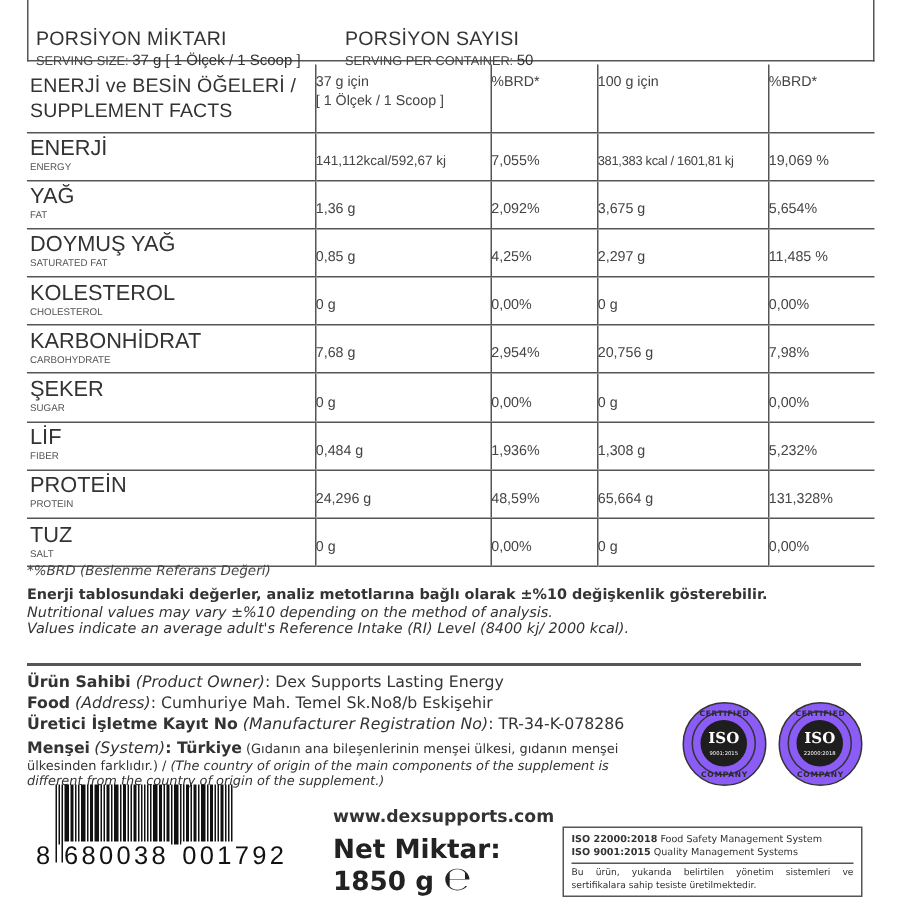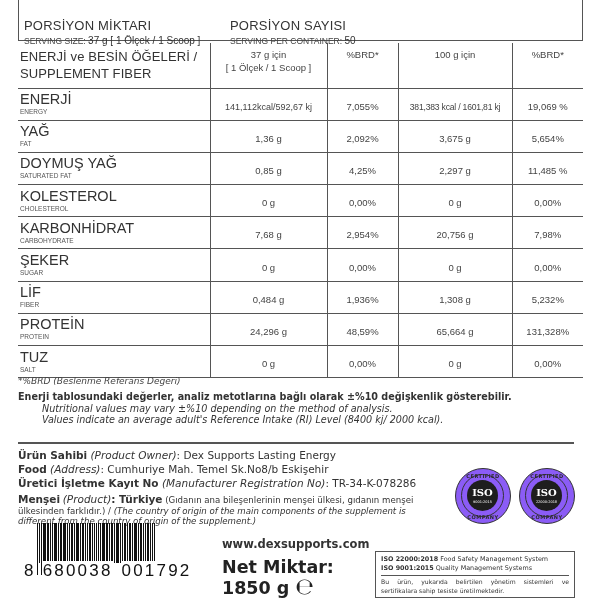--- a/index.html
+++ b/index.html
@@ -15,39 +15,39 @@
   .serving-title { font-family: "Liberation Sans", sans-serif; font-size: 13px; color: #333; letter-spacing: 0.2px; }
   .serving-sub { font-family: "Liberation Sans", sans-serif; font-size: 8.5px; color: #444; margin-top: 2px; }
   .serving-sub b { font-weight: normal; font-size: 10px; color: #333; }
 
   
   .facts-table {
     position: absolute; left: 18px; top: 43px; width: 565px;
     border-collapse: collapse;
   }
   .facts-table td { border-bottom: 1.5px solid #555; padding: 0; vertical-align: middle; }
-  .facts-table td + td { border-left: 1.5px solid #555; text-align: center; }
+  .facts-table td + td { border-left: 1.5px solid #555; }
   .facts-table tr.header td { height: 45px; vertical-align: top; padding-top: 5px; }
   .facts-table tr.row td { height: 32.2px; }
   .hdr-main { font-family: "Liberation Sans", sans-serif; font-size: 13px; color: #333; line-height: 17px; letter-spacing: 0.1px; }
   .hdr-col { font-family: "Liberation Sans", sans-serif; font-size: 9.5px; color: #444; line-height: 13px; }
   .nutrient-name { font-family: "Liberation Sans", sans-serif; font-size: 14.5px; color: #333; line-height: 15px; display: block; }
   .nutrient-en { font-family: "Liberation Sans", sans-serif; font-size: 6.5px; color: #555; display: block; line-height: 9px; }
   .cell-val { font-family: "Liberation Sans", sans-serif; font-size: 9.5px; color: #444; }
   .col-name { width: 192px; padding-left: 2px !important; }
   .col-1 { width: 117px; }
   .col-2 { width: 71px; }
   .col-3 { width: 114px; }
   .col-4 { width: 71px; }
 
   .footnote { position: absolute; left: 18px; top: 376px; font-size: 9px; font-style: italic; color: #444; }
 
   .notes { position: absolute; left: 18px; top: 391px; width: 570px; font-size: 9.6px; line-height: 11.7px; color: #333; }
   .notes .b { font-weight: bold; }
-  .notes .i { font-style: italic; margin-left: 24px; }
+  .notes .i { font-style: italic; }
 
   .divider { position: absolute; left: 18px; top: 442px; width: 556px; height: 1.5px; background: #555; }
 
   .owner { position: absolute; left: 18px; top: 448px; width: 400px; font-size: 10.5px; line-height: 14px; color: #333; }
   .owner .b { font-weight: bold; text-align: center; }
   .owner .i { font-style: italic; }
 
   .origin { position: absolute; left: 18px; top: 494px; width: 420px; font-size: 8.6px; line-height: 10.6px; color: #333; }
   .origin .big { font-size: 10.5px; }
   .origin .b { font-weight: bold; }
@@ -101,21 +101,21 @@
       <b>50</b>
     </div>
   </div>
 </div>
 
 <table class="facts-table">
   <tbody>
       <tr class="header">
     <td class="col-name">
       <div class="hdr-main">ENERJİ ve BESİN ÖĞELERİ /</div>
-      <div class="hdr-main">SUPPLEMENT FIBER</div>
+      <div class="hdr-main">SUPPLEMENT FACTS</div>
     </td>
     <td class="col-1">
       <div class="hdr-col">37 g için</div>
       <div class="hdr-col">[ 1 Ölçek / 1 Scoop ]</div>
     </td>
     <td class="col-2">
           <div class="hdr-col">%BRD*</div>
         </td>
     <td class="col-3">
           <div class="hdr-col">100 g için</div>
@@ -246,21 +246,21 @@
     <span class="i">(Address)</span><span>: Cumhuriye Mah. Temel Sk.No8/b Eskişehir</span>
   </div>
   <div>
     <span class="b">Üretici İşletme Kayıt No</span>
     <span class="i">(Manufacturer Registration No)</span><span>: TR-34-K-078286</span>
   </div>
 </div>
 
 <div class="origin">
   <span class="b big">Menşei</span>
-  <span class="i big">(Product)</span><span class="b big">: Türkiye</span><span> (Gıdanın ana bileşenlerinin menşei ülkesi, gıdanın menşei ülkesinden farklıdır.) / </span><span class="i">(The country of origin of the main components of the supplement is different from the country of origin of the supplement.)</span>
+  <span class="i big">(System)</span><span class="b big">: Türkiye</span><span> (Gıdanın ana bileşenlerinin menşei ülkesi, gıdanın menşei ülkesinden farklıdır.) / </span><span class="i">(The country of origin of the main components of the supplement is different from the country of origin of the supplement.)</span>
 </div>
 
 <div class="iso-badges">
   <div class="iso-badge" style="left:0;">
     <div class="ring-inner"></div>
     <div class="arc-top">CERTIFIED</div>
     <div class="core">
       <span class="iso">ISO</span>
       <span class="std">9001:2015</span>
     </div>

